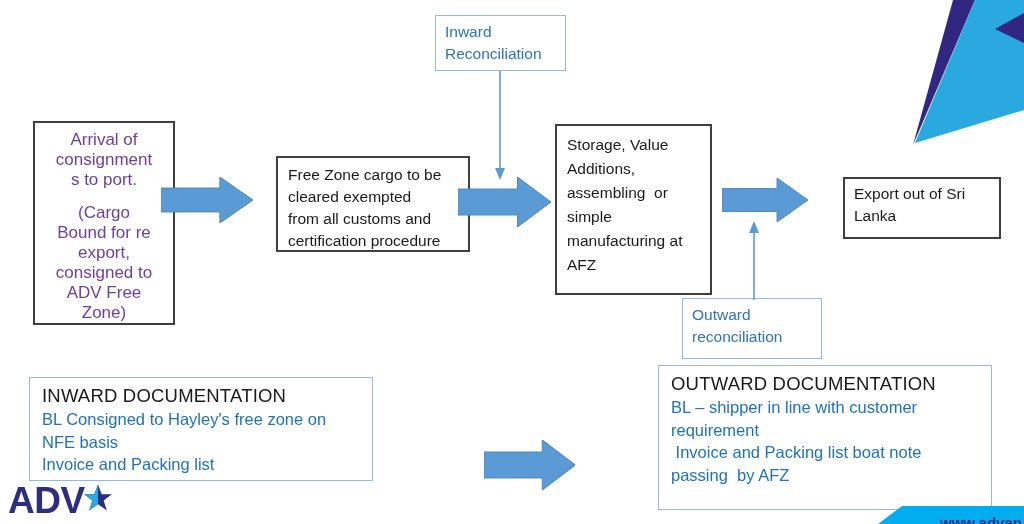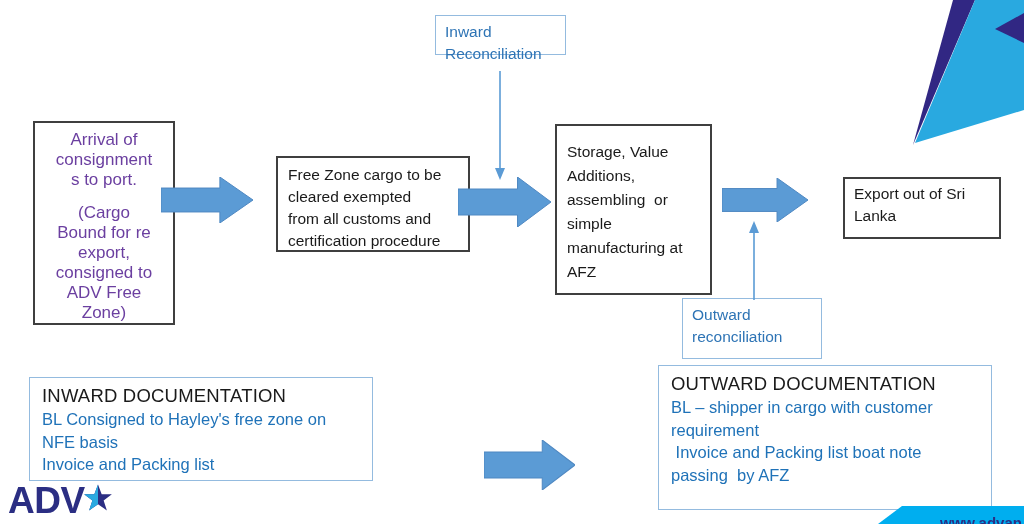--- a/index.html
+++ b/index.html
@@ -12,28 +12,28 @@
   
   .flow-box{
     position:absolute;border:2px solid #3f3f3f;background:#ffffff;color:var(--text-black,#1a1a1a);
   }
   .arrival{
     left:13px;top:121px;width:142px;height:204px;
     color:var(--purple,#6b3fa0);font-size:17px;line-height:20px;text-align:center;padding-top:7px;margin-left:20px;
   }
   .arrival .para2{margin-top:13px;}
   .freezone{left:276px;top:156px;width:194px;height:96px;font-size:15.5px;line-height:22px;padding:6px 10px;}
-  .storage{left:555px;top:124px;width:157px;height:171px;font-size:15.5px;line-height:24px;padding:14px 10px;}
+  .storage{left:555px;top:124px;width:157px;height:171px;font-size:15.5px;line-height:24px;padding:7px 10px;}
   .export{left:843px;top:177px;width:158px;height:62px;font-size:15.5px;line-height:22px;padding:4px 9px;}
   
   .blue-box{
     position:absolute;border:1.5px solid var(--box-border-blue,#94bbdf);background:#ffffff;
     color:var(--recon-blue,#2e74b5);font-size:15.5px;line-height:22px;padding:5px 9px;
   }
-  .inward-recon{left:435px;top:15px;width:131px;height:40px;}
+  .inward-recon{left:435px;top:15px;width:131px;height:56px;}
   .outward-recon{left:682px;top:298px;width:140px;height:61px;}
   
   .doc-box{
     position:absolute;border:1.5px solid var(--box-border-blue,#94bbdf);background:#ffffff;padding:5px 12px;
   }
   .inward-doc{left:29px;top:377px;width:344px;height:104px;}
   .outward-doc{left:658px;top:365px;width:334px;height:145px;}
   .doc-title{color:var(--text-black,#1a1a1a);font-size:18.5px;line-height:25px;letter-spacing:.2px;}
   .doc-body{color:var(--doc-blue,#1f72b8);font-size:16.5px;line-height:22.5px;}
   
@@ -148,21 +148,21 @@
 NFE basis
 Invoice and Packing list</div>
   </div>
 
   <svg class="block-arrow a4" viewBox="0 0 100 50" preserveAspectRatio="none" aria-hidden="true">
     <polygon points="0,12 64,12 64,0 100,25 64,50 64,38 0,38"></polygon>
   </svg>
 
   <div class="doc-box outward-doc">
     <div class="doc-title">OUTWARD  DOCUMENTATION</div>
-    <div class="doc-body pre">BL – shipper in cargo with customer
+    <div class="doc-body pre">BL – shipper in line with customer
 requirement
  Invoice and Packing list boat note
 passing  by AFZ</div>
   </div>
 
   <div class="logo">
     <span class="word">ADV</span>
     <svg viewBox="0 0 40 40" aria-hidden="true">
       <polygon points="20,2 24.9,15 38.5,15 27.5,23.3 31.8,36.5 20,28.4 8.2,36.5 12.5,23.3 1.5,15 15.1,15" fill="#2b2e83"></polygon>
       <polygon points="20,2 20,28.4 8.2,36.5 12.5,23.3 1.5,15 15.1,15" fill="#29a9e0"></polygon>

